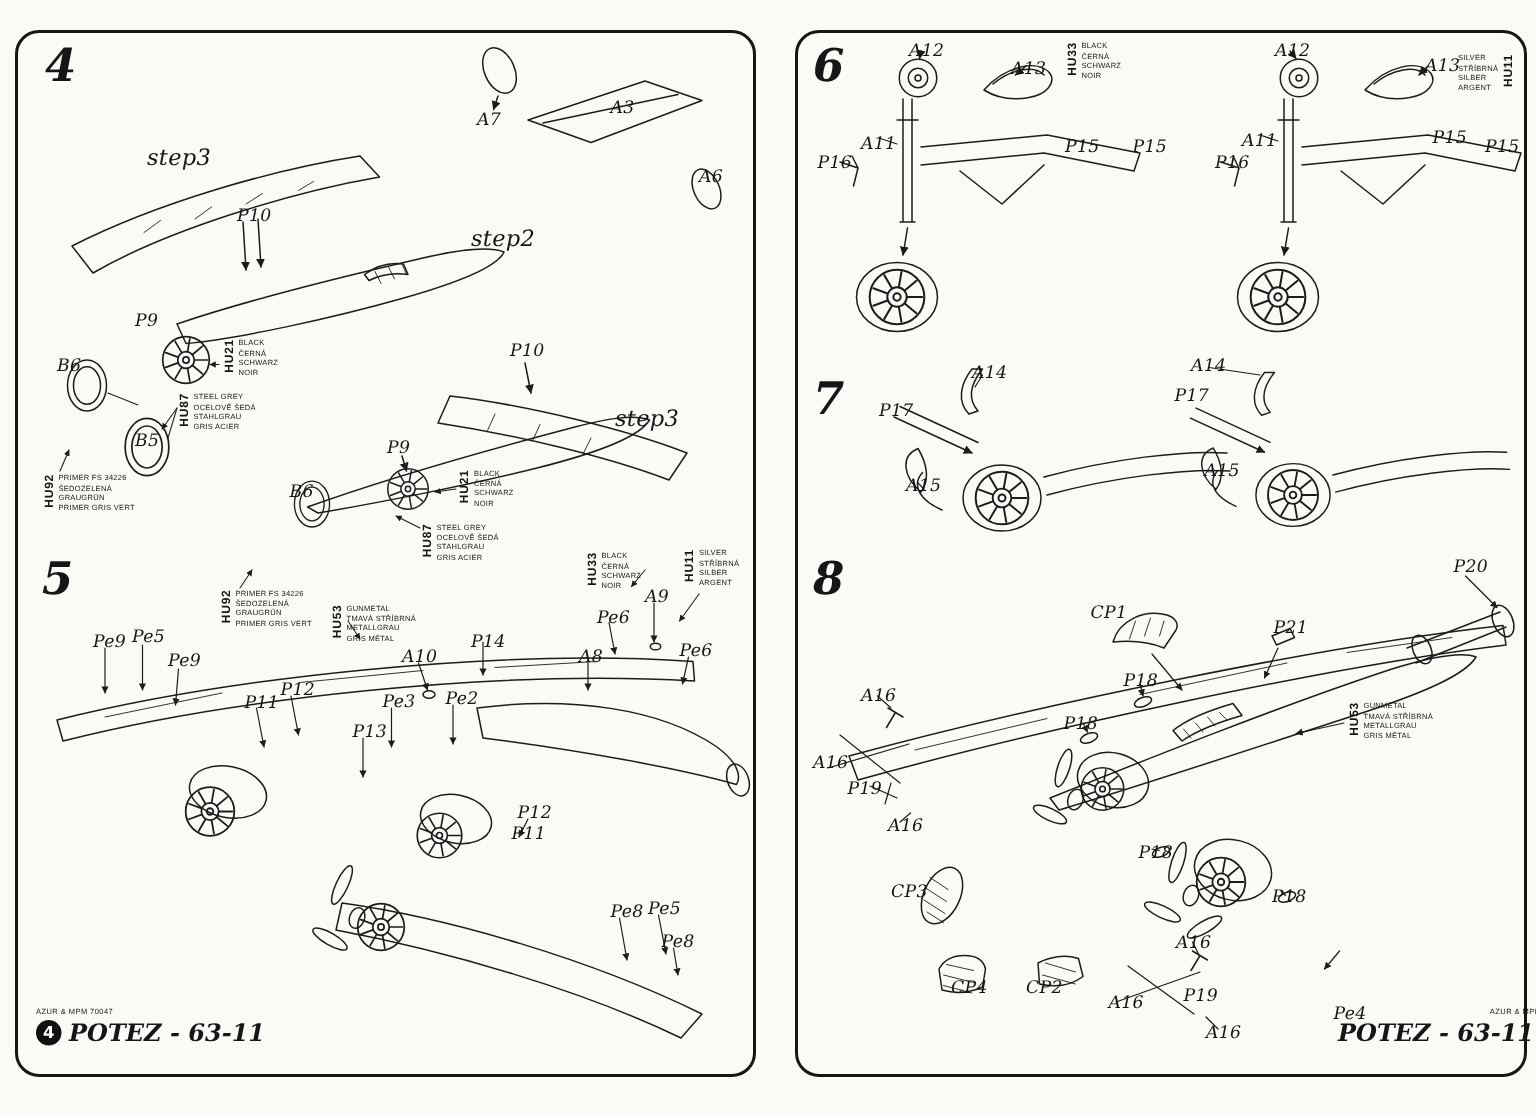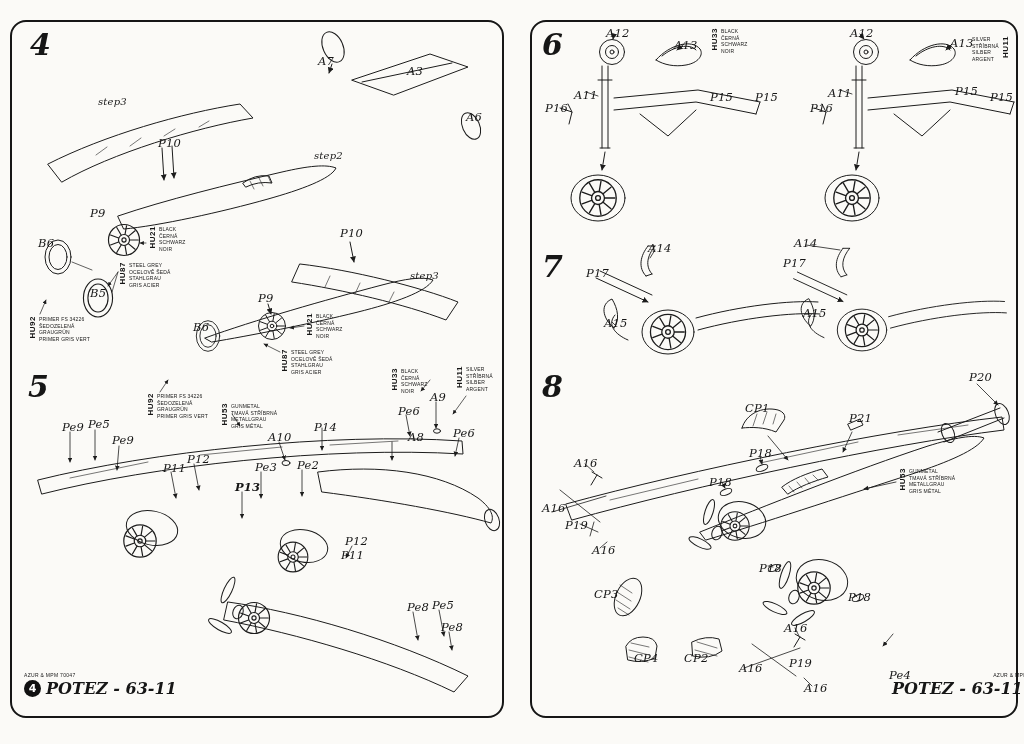--- a/index.html
+++ b/index.html
@@ -2,21 +2,21 @@
 <html><head>
 <meta charset="utf-8">
 <style>
   *{margin:0;padding:0;box-sizing:border-box}
   html,body{width:1024px;height:744px;background:#fbfaf7;overflow:hidden}
   #sheet{position:relative;width:1024px;height:744px;font-family:"DejaVu Serif",serif;color:#161616}
   .page{position:absolute;border:2.5px solid #161616;border-radius:16px}
   #art{position:absolute;left:0;top:0}
   #label-layer{position:absolute;left:0;top:0;width:1024px;height:744px}
   .lbl{position:absolute;font-style:italic;font-size:11.5px;font-weight:500;letter-spacing:.2px;white-space:nowrap}
-  .lbl.step{font-size:10px}
+  .lbl.step{font-size:15px}
   .bignum{position:absolute;font-weight:700;font-style:italic;font-size:30px;line-height:1;font-family:"DejaVu Serif",serif}
   .paint{position:absolute;display:flex;align-items:flex-start;gap:2px}
   .paint.rev{flex-direction:row-reverse}
   .pcode{writing-mode:vertical-rl;transform:rotate(180deg);font-family:"Liberation Sans",sans-serif;font-weight:700;font-size:8px;letter-spacing:.5px}
   .plines{display:flex;flex-direction:column;font-family:"Liberation Sans",sans-serif;font-size:5px;line-height:1.3;text-transform:uppercase;letter-spacing:.2px;white-space:nowrap}
   .footer{position:absolute}
   .footer .meta{font-family:"Liberation Sans",sans-serif;font-size:5px;letter-spacing:.3px;margin-bottom:1px}
   .footer .row{display:flex;align-items:center;gap:5px}
   .footer.right .meta{text-align:right}
   .badge{width:17px;height:17px;border-radius:50%;background:#111;color:#fff;font-family:"DejaVu Sans",sans-serif;font-weight:700;font-size:11px;display:flex;align-items:center;justify-content:center;font-style:normal}
@@ -211,45 +211,45 @@
         <line x1="896" y1="482" x2="864" y2="489" stroke-width="0.8" marker-end="url(#ah)"></line>
         <line x1="585" y1="464" x2="594" y2="472" stroke-width="0.8"></line>
         <line x1="600" y1="548" x2="607" y2="542" stroke-width="0.8"></line>
         <line x1="795" y1="628" x2="799" y2="636" stroke-width="0.8"></line>
         <line x1="812" y1="686" x2="804" y2="678" stroke-width="0.8"></line>
       </g>
     </g>
   </svg>
 
   <div id="label-layer">
-      <div class="lbl" style="left: 318px; top: 54px;">A7</div>
+      <div class="lbl" style="left: 318px; top: 72px;">A7</div>
       <div class="lbl" style="left: 407px; top: 64px;">A3</div>
       <div class="lbl" style="left: 466px; top: 110px;">A6</div>
       <div class="lbl step" style="left: 98px; top: 96px;">step3</div>
       <div class="lbl" style="left: 158px; top: 136px;">P10</div>
       <div class="lbl step" style="left: 314px; top: 150px;">step2</div>
       <div class="lbl" style="left: 90px; top: 206px;">P9</div>
       <div class="lbl" style="left: 38px; top: 236px;">B6</div>
       <div class="lbl" style="left: 90px; top: 286px;">B5</div>
       <div class="lbl" style="left: 340px; top: 226px;">P10</div>
       <div class="lbl step" style="left: 410px; top: 270px;">step3</div>
       <div class="lbl" style="left: 258px; top: 291px;">P9</div>
       <div class="lbl" style="left: 193px; top: 320px;">B6</div>
       <div class="lbl" style="left: 430px; top: 390px;">A9</div>
       <div class="lbl" style="left: 398px; top: 404px;">Pe6</div>
       <div class="lbl" style="left: 314px; top: 420px;">P14</div>
       <div class="lbl" style="left: 268px; top: 430px;">A10</div>
-      <div class="lbl" style="left: 408px; top: 430px;">A8</div>
+      <div class="lbl" style="left: 386px; top: 430px;">A8</div>
       <div class="lbl" style="left: 453px; top: 426px;">Pe6</div>
       <div class="lbl" style="left: 62px; top: 420px;">Pe9</div>
       <div class="lbl" style="left: 88px; top: 417px;">Pe5</div>
       <div class="lbl" style="left: 112px; top: 433px;">Pe9</div>
       <div class="lbl" style="left: 187px; top: 452px;">P12</div>
       <div class="lbl" style="left: 163px; top: 461px;">P11</div>
-      <div class="lbl" style="left: 235px; top: 480px; font-weight: bold;">P13</div>
+      <div class="lbl" style="left: 235px; top: 480px;">P13</div>
       <div class="lbl" style="left: 255px; top: 460px;">Pe3</div>
       <div class="lbl" style="left: 297px; top: 458px;">Pe2</div>
       <div class="lbl" style="left: 345px; top: 534px;">P12</div>
       <div class="lbl" style="left: 341px; top: 548px;">P11</div>
       <div class="lbl" style="left: 407px; top: 600px;">Pe8</div>
       <div class="lbl" style="left: 432px; top: 598px;">Pe5</div>
       <div class="lbl" style="left: 441px; top: 620px;">Pe8</div>
       <div class="lbl" style="left: 606px; top: 26px;">A12</div>
       <div class="lbl" style="left: 674px; top: 38px;">A13</div>
       <div class="lbl" style="left: 850px; top: 26px;">A12</div>
@@ -261,21 +261,21 @@
       <div class="lbl" style="left: 828px; top: 86px;">A11</div>
       <div class="lbl" style="left: 955px; top: 84px;">P15</div>
       <div class="lbl" style="left: 990px; top: 90px;">P15</div>
       <div class="lbl" style="left: 810px; top: 101px;">P16</div>
       <div class="lbl" style="left: 648px; top: 241px;">A14</div>
       <div class="lbl" style="left: 586px; top: 266px;">P17</div>
       <div class="lbl" style="left: 604px; top: 316px;">A15</div>
       <div class="lbl" style="left: 794px; top: 236px;">A14</div>
       <div class="lbl" style="left: 783px; top: 256px;">P17</div>
       <div class="lbl" style="left: 803px; top: 306px;">A15</div>
-      <div class="lbl" style="left: 745px; top: 401px;">CP1</div>
+      <div class="lbl" style="left: 727px; top: 401px;">CP1</div>
       <div class="lbl" style="left: 849px; top: 411px;">P21</div>
       <div class="lbl" style="left: 969px; top: 370px;">P20</div>
       <div class="lbl" style="left: 749px; top: 446px;">P18</div>
       <div class="lbl" style="left: 574px; top: 456px;">A16</div>
       <div class="lbl" style="left: 542px; top: 501px;">A16</div>
       <div class="lbl" style="left: 565px; top: 518px;">P19</div>
       <div class="lbl" style="left: 592px; top: 543px;">A16</div>
       <div class="lbl" style="left: 709px; top: 475px;">P18</div>
       <div class="lbl" style="left: 594px; top: 587px;">CP3</div>
       <div class="lbl" style="left: 759px; top: 561px;">P18</div>

